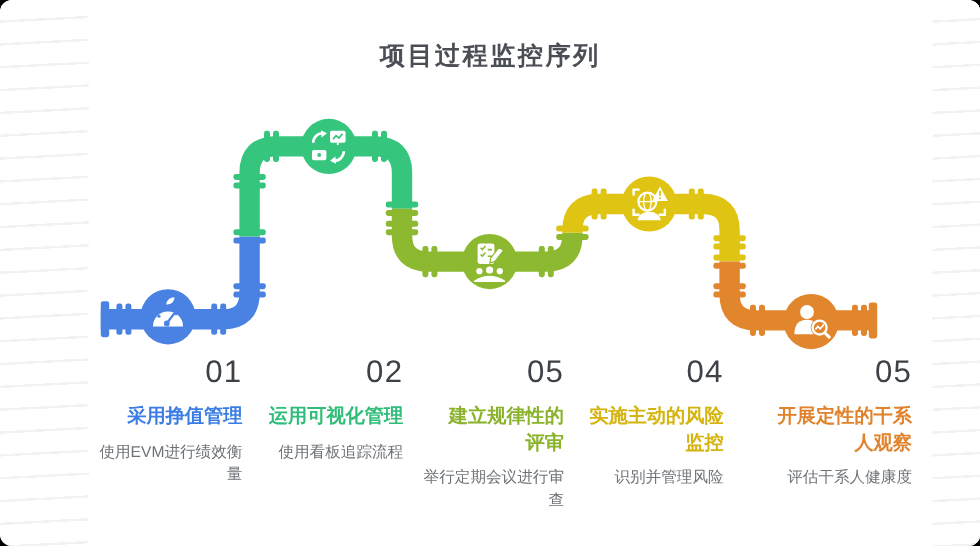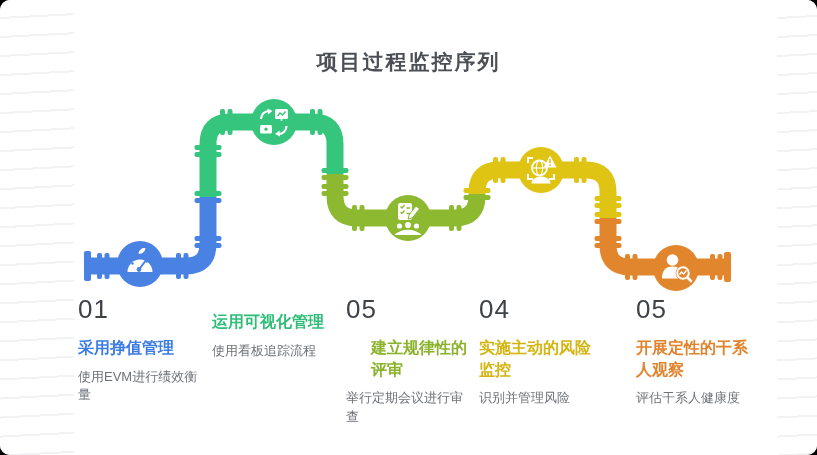--- a/index.html
+++ b/index.html
@@ -9,32 +9,32 @@
     font-family:"Liberation Sans","DejaVu Sans",sans-serif;
   }
   .stripe-panel{
     position:absolute;top:0;bottom:0;
     background:repeating-linear-gradient(177deg,#fff 0 17px,var(--stripe,#f1f2f4) 17px 19px);
   }
   .stripe-panel.left{left:0;width:74px;}
   .stripe-panel.right{right:0;width:40px;}
   .card{position:absolute;left:74px;right:40px;top:0;bottom:0;background:#fff;}
   .main-title{
-    position:absolute;top:48px;left:0;width:100%;text-align:center;
+    position:absolute;top:32px;left:0;width:100%;text-align:center;
     font-size:21px;font-weight:700;letter-spacing:2px;color:var(--heading,#4b4f55);
   }
   svg.pipeline{position:absolute;left:0;top:0;}
   .pipe{fill:none;stroke-width:17px;}
   .s-blue{stroke:var(--blue);}   .f-blue{fill:var(--blue);}
   .s-green{stroke:var(--green);} .f-green{fill:var(--green);}
   .s-olive{stroke:var(--olive);} .f-olive{fill:var(--olive);}
   .s-yellow{stroke:var(--yellow);}.f-yellow{fill:var(--yellow);}
   .s-orange{stroke:var(--orange);}.f-orange{fill:var(--orange);}
   .ic-w{fill:#fff;}
-  .step-col{position:absolute;top:296px;width:124px;text-align:left;}
+  .step-col{position:absolute;top:296px;width:124px;text-align:right;}
   .c1{left:78px;} .c2{left:212px;} .c3{left:346px;} .c4{left:479px;} .c5{left:636px;}
   .step-number{font-size:26px;font-weight:500;color:var(--number,#3e4247);letter-spacing:1px;line-height:1;}
   .step-title{margin-top:15px;font-size:16px;font-weight:700;line-height:1.35;}
   .c1 .step-title{color:var(--title-blue);}
   .c2 .step-title{color:var(--title-green);font-family:Liberation Serif, serif;}
   .c3 .step-title{color:var(--title-olive);margin-left:25px;}
   .c4 .step-title{color:var(--title-yellow);}
   .c5 .step-title{color:var(--title-orange);}
   .step-desc{margin-top:9px;font-size:13px;color:var(--desc,#6e7277);line-height:1.45;}
 </style>
@@ -178,20 +178,21 @@
       </g>
     </g>
   </svg>
 
   <div class="step-col c1">
     <div class="step-number">01</div>
     <div class="step-title">采用挣值管理</div>
     <div class="step-desc">使用EVM进行绩效衡量</div>
   </div>
   <div class="step-col c2">
+    <div class="step-number">02</div>
     <div class="step-title">运用可视化管理</div>
     <div class="step-desc">使用看板追踪流程</div>
   </div>
   <div class="step-col c3">
     <div class="step-number">05</div>
     <div class="step-title">建立规律性的评审</div>
     <div class="step-desc">举行定期会议进行审查</div>
   </div>
   <div class="step-col c4">
     <div class="step-number">04</div>

